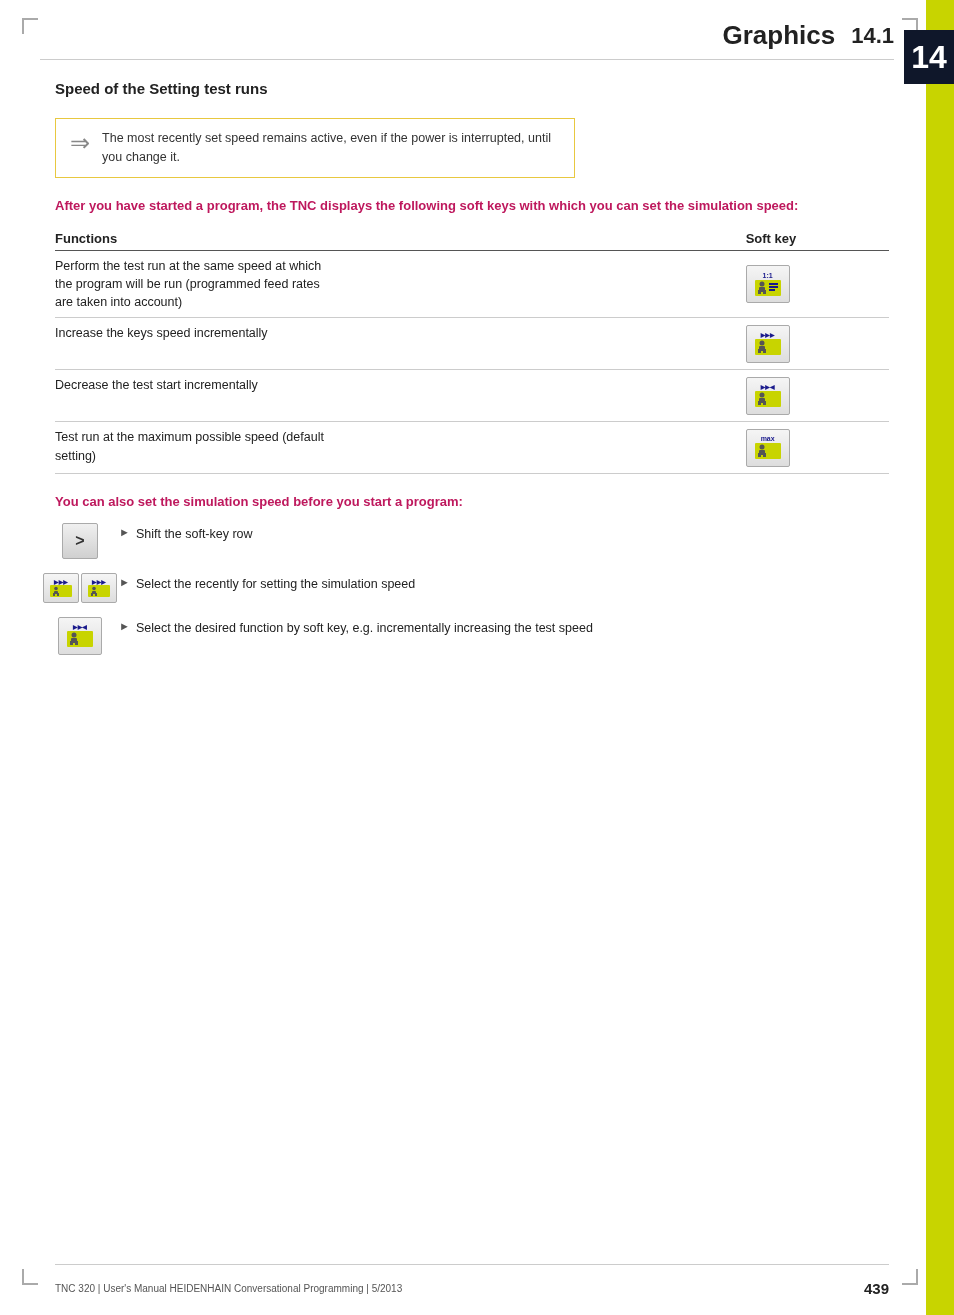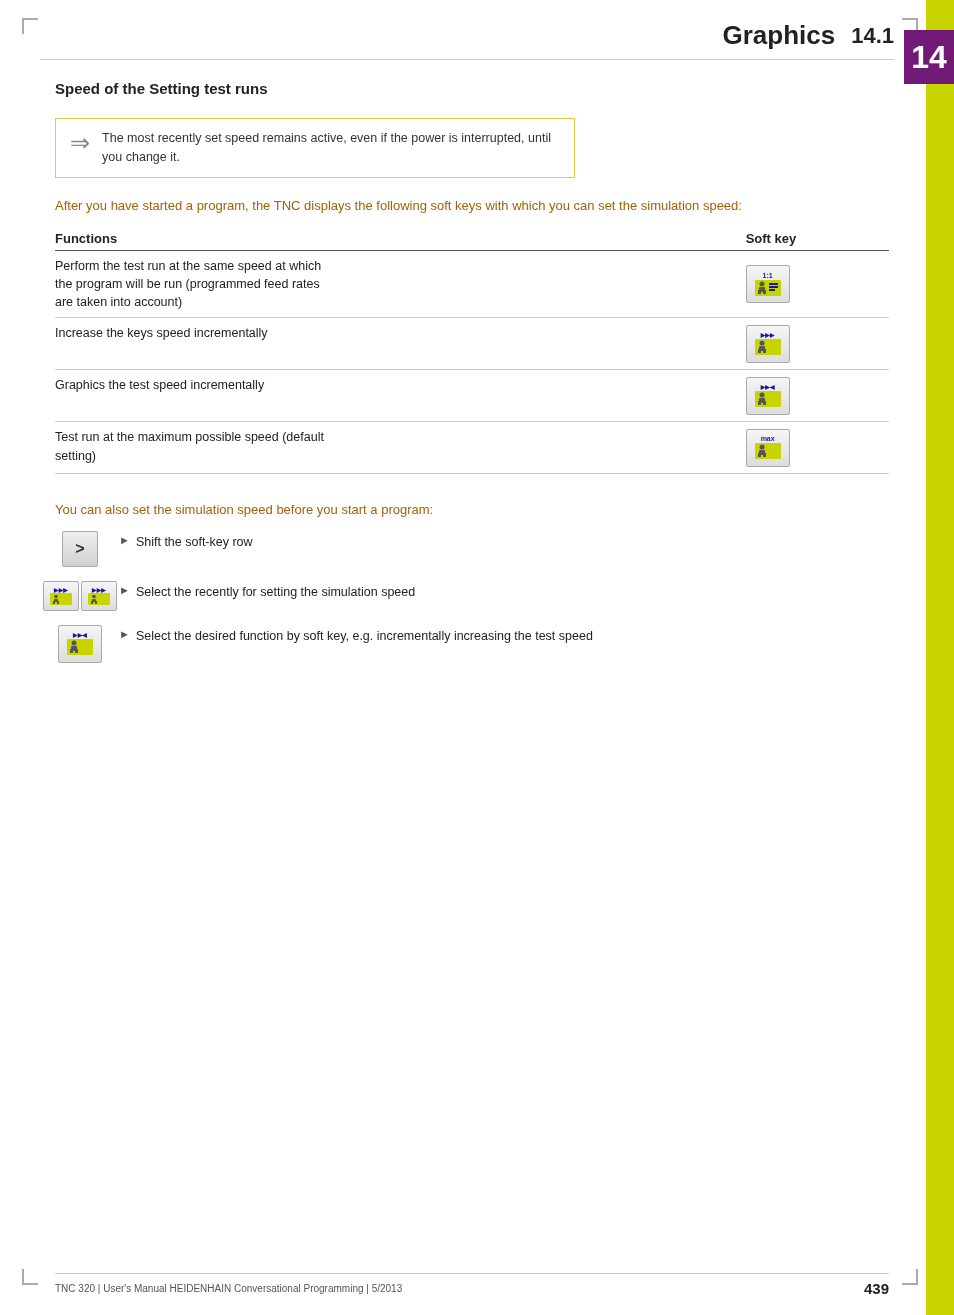--- a/index.html
+++ b/index.html
@@ -25,21 +25,21 @@
       background: #c8d400;
     }
 
     
     .chapter-tab {
       position: absolute;
       right: 0;
       top: 30px;
       width: 50px;
       height: 54px;
-      background: #701a75;
+      background: #0f172a;
       display: flex;
       align-items: center;
       justify-content: center;
     }
 
     .chapter-number {
       font-size: 32px;
       font-weight: bold;
       color: #fff;
       line-height: 1;
@@ -153,30 +153,31 @@
 
     .note-text {
       font-size: 12.5px;
       color: #333;
       line-height: 1.5;
     }
 
     
     .intro-text {
       font-size: 13px;
-      color: #a16207;
+      color: #be185d;
       margin-bottom: 12px;
       line-height: 1.5;
+      font-weight: bold;
     }
 
     
     .functions-table {
       width: 100%;
       border-collapse: collapse;
-      margin-bottom: 26px;
+      margin-bottom: 18px;
     }
 
     .functions-table th {
       font-size: 13px;
       font-weight: bold;
       text-align: left;
       padding: 4px 0 4px 0;
       border-bottom: 1px solid #555;
     }
 
@@ -290,21 +291,21 @@
     
     .page-footer {
       position: absolute;
       bottom: 18px;
       left: 55px;
       right: 65px;
       display: flex;
       justify-content: space-between;
       align-items: center;
       border-top: 1px solid #ccc;
-      padding-top: 6px;
+      padding-top: 15px;
       margin-top: 28px;
     }
 
     .footer-left {
       font-size: 10px;
       color: #555;
     }
 
     .footer-right {
       font-size: 15px;
@@ -387,21 +388,21 @@
               <circle cx="8" cy="5" r="2.5" fill="#555"></circle>
               <rect x="5" y="8" width="6" height="5" fill="#555" rx="1"></rect>
               <rect x="4" y="11" width="3" height="4" fill="#555"></rect>
               <rect x="9" y="11" width="3" height="4" fill="#555"></rect>
             </svg>
           </div>
         </td>
       </tr>
 
       <tr>
-        <td>Graphics the test speed incrementally</td>
+        <td>Decrease the test start incrementally</td>
         <td class="col-softkey">
           <div class="softkey-icon">
             <span class="sk-label" style="font-size:6px; color:#1a1a8c;">▶▶◀</span>
             <svg class="sk-svg" width="28" height="18" viewBox="0 0 28 18">
               <rect x="1" y="1" width="26" height="16" fill="#c8d400" rx="1"></rect>
               <circle cx="8" cy="5" r="2.5" fill="#555"></circle>
               <rect x="5" y="8" width="6" height="5" fill="#555" rx="1"></rect>
               <rect x="4" y="11" width="3" height="4" fill="#555"></rect>
               <rect x="9" y="11" width="3" height="4" fill="#555"></rect>
             </svg>

